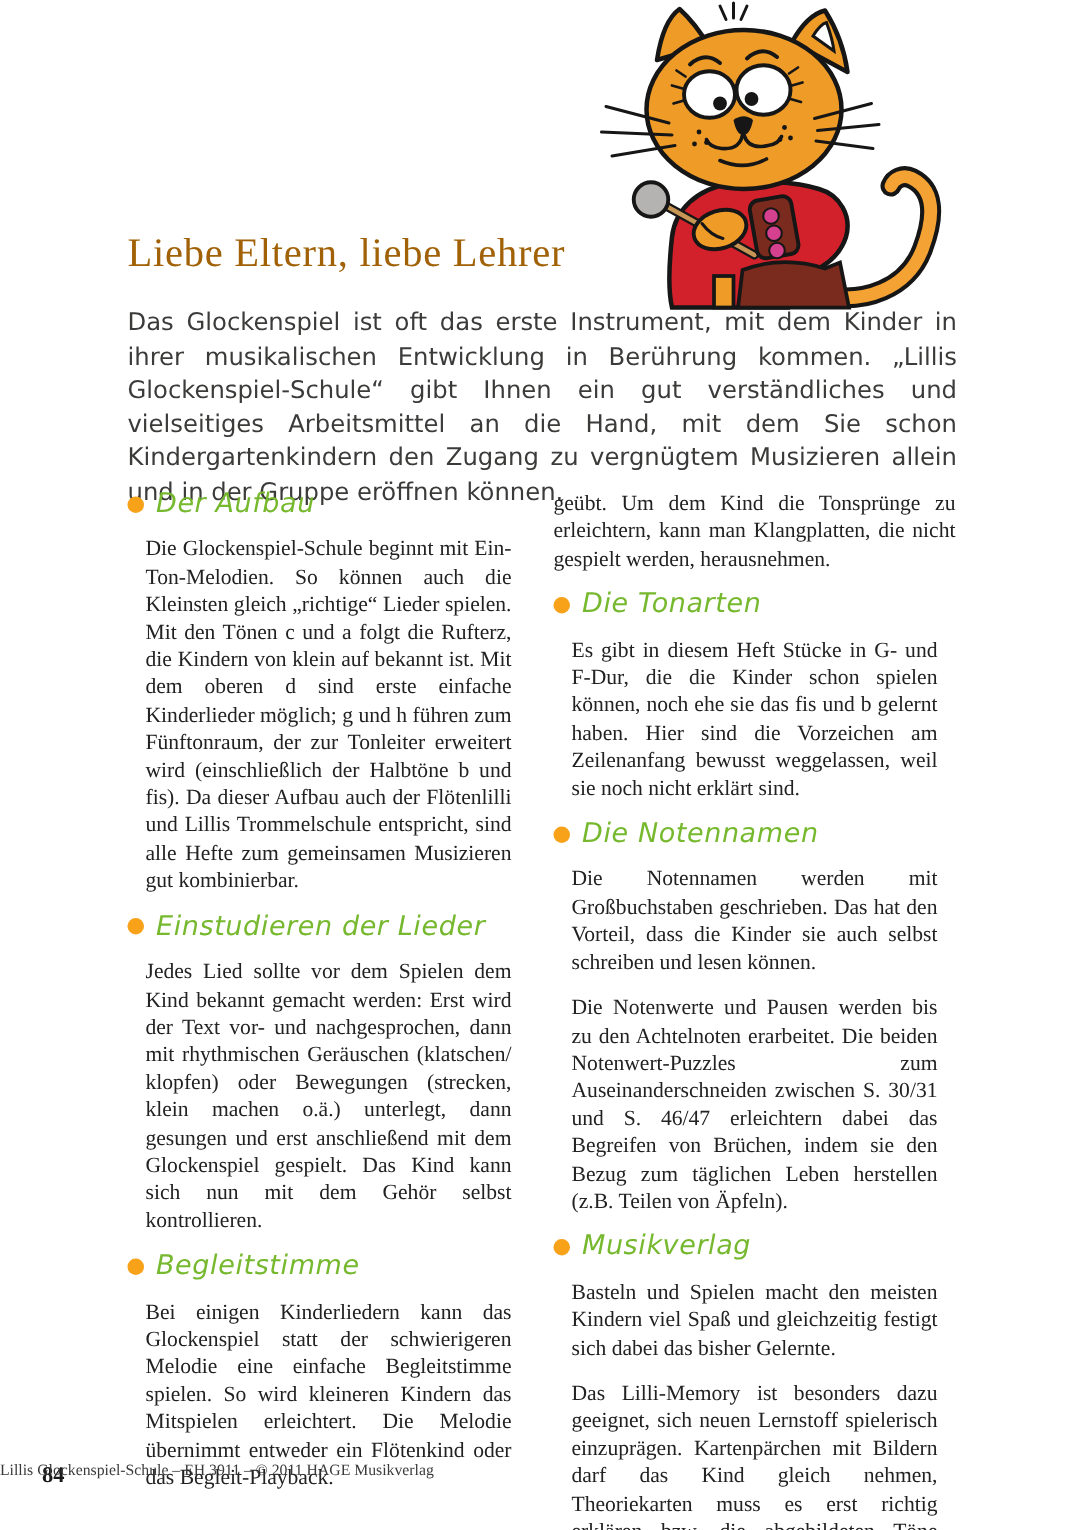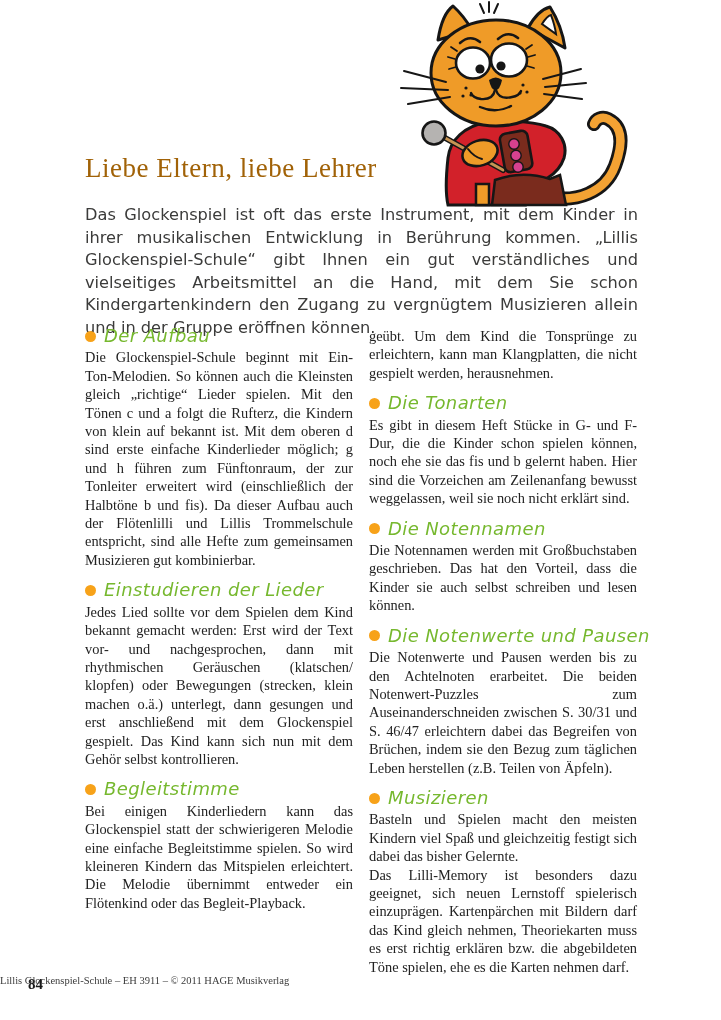--- a/index.html
+++ b/index.html
@@ -42,21 +42,21 @@
   .section:first-child .sec-head { margin-top:0; }
   .bullet {
     width:11px; height:11px; border-radius:50%;
     background:#f7a219; flex:0 0 auto;
   }
   .sec-title {
     font-family:"DejaVu Sans", sans-serif;
     font-size:18px; letter-spacing:0.4px;
     color:#76b82e; white-space:nowrap;
   }
-  .body-par { margin:0; }
+  .body-par { margin:12px; }
   .cont-par { margin:0 0 4px 0; }
   .page-number {
     position:absolute; left:28px; top:976px;
     font-size:15px; font-weight:bold; color:#1a1a1a;
   }
   .footer-line {
     position:absolute; left:0; top:975px; width:721px;
     text-align:left; font-size:10.5px; color:#3a3a3a;
   }
   .cat { position:absolute; left:400px; top:0px; width:321px; height:210px; }
@@ -200,30 +200,26 @@
       <p class="body-par">Es gibt in diesem Heft Stücke in G- und F-Dur, die die Kinder schon spielen können, noch ehe sie das fis und b gelernt haben. Hier sind die Vorzeichen am Zeilenanfang bewusst weggelassen, weil sie noch nicht erklärt sind.</p>
     </div>
     <div class="section">
       <div class="sec-head">
         <span class="bullet"></span>
         <span class="sec-title">Die Notennamen</span>
       </div>
       <p class="body-par">Die Notennamen werden mit Großbuchstaben geschrieben. Das hat den Vorteil, dass die Kinder sie auch selbst schreiben und lesen können.</p>
     </div>
     <div class="section">
-      <div class="sec-head">
-        <span class="bullet"></span>
-        <span class="sec-title">Die Notenwerte und Pausen</span>
-      </div>
       <p class="body-par">Die Notenwerte und Pausen werden bis zu den Achtelnoten erarbeitet. Die beiden Notenwert-Puzzles zum Auseinanderschneiden zwischen S. 30/31 und S. 46/47 erleichtern dabei das Begreifen von Brüchen, indem sie den Bezug zum täglichen Leben herstellen (z.B. Teilen von Äpfeln).</p>
     </div>
     <div class="section">
       <div class="sec-head">
         <span class="bullet"></span>
-        <span class="sec-title">Musizieren</span>
+        <span class="sec-title">Musikverlag</span>
       </div>
       <p class="body-par">Basteln und Spielen macht den meisten Kindern viel Spaß und gleichzeitig festigt sich dabei das bisher Gelernte.</p>
       <p class="body-par">Das Lilli-Memory ist besonders dazu geeignet, sich neuen Lernstoff spielerisch einzuprägen. Kartenpärchen mit Bildern darf das Kind gleich nehmen, Theoriekarten muss es erst richtig erklären bzw. die abgebildeten Töne spielen, ehe es die Karten nehmen darf.</p>
     </div>
   </div>
 
   <div class="page-number">84</div>
   <div class="footer-line">Lillis Glockenspiel-Schule – EH 3911 – © 2011 HAGE Musikverlag</div>
 
 </div>

